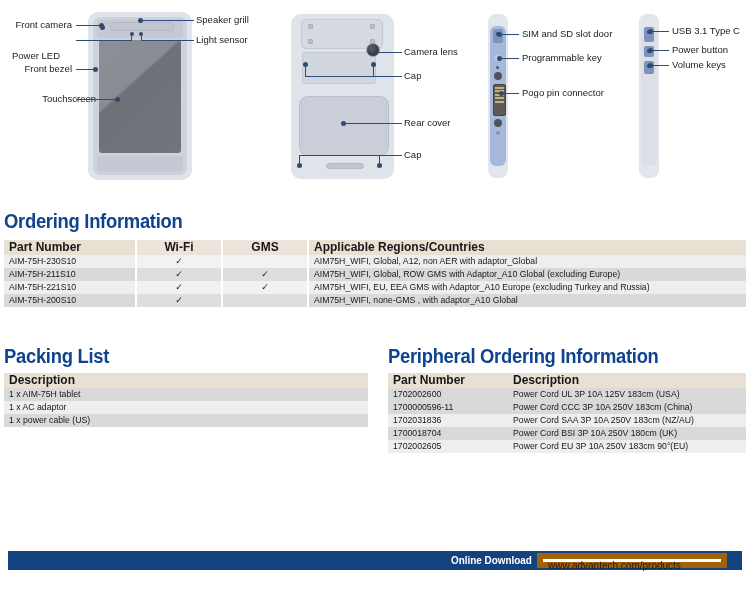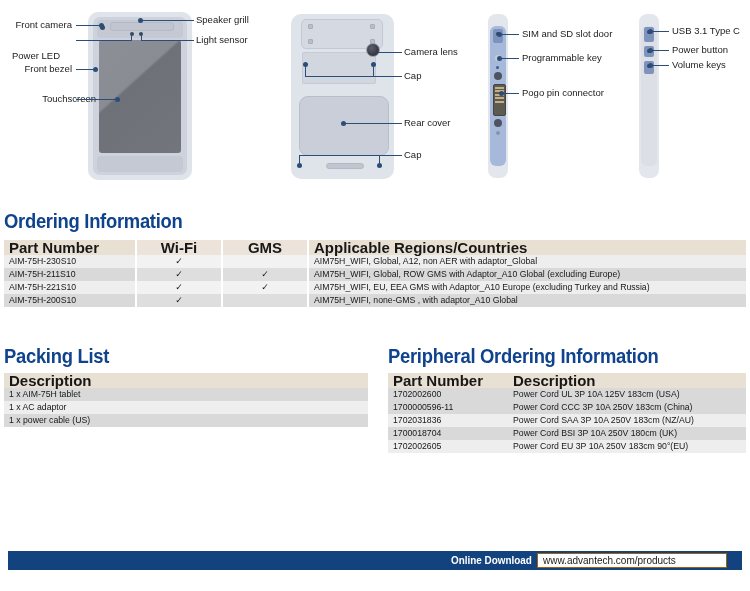--- a/index.html
+++ b/index.html
@@ -166,21 +166,21 @@
   .tbl {
     position: absolute;
     border-collapse: collapse;
     font-size: 8.7px;
     line-height: 11px;
     table-layout: fixed;
   }
   .tbl th {
     background: #e9e0d4;
     font-weight: bold;
-    font-size: 15px;
+    font-size: 12px;
     text-align: left;
     padding: 2px 4px 2px 5px;
     color: #171717;
     height: 13px;
     box-sizing: border-box;
   }
   .tbl td {
     padding: 1px 4px 1px 5px;
     height: 13px;
     box-sizing: border-box;
@@ -217,21 +217,21 @@
     transform-origin: right center;
     white-space: nowrap;
   }
   #footer-url-box {
     position: absolute;
     right: 15px;
     top: 2px;
     width: 190px;
     height: 15px;
     background: #ffffff;
-    border: 1px solid #a16207;
+    border: 6px solid #a16207;
     box-sizing: border-box;
   }
   #footer-url {
     position: absolute;
     left: 5px; top: 1px;
     font-size: 10px;
     color: #1a1a1a;
     white-space: nowrap;
   }
 </style>

